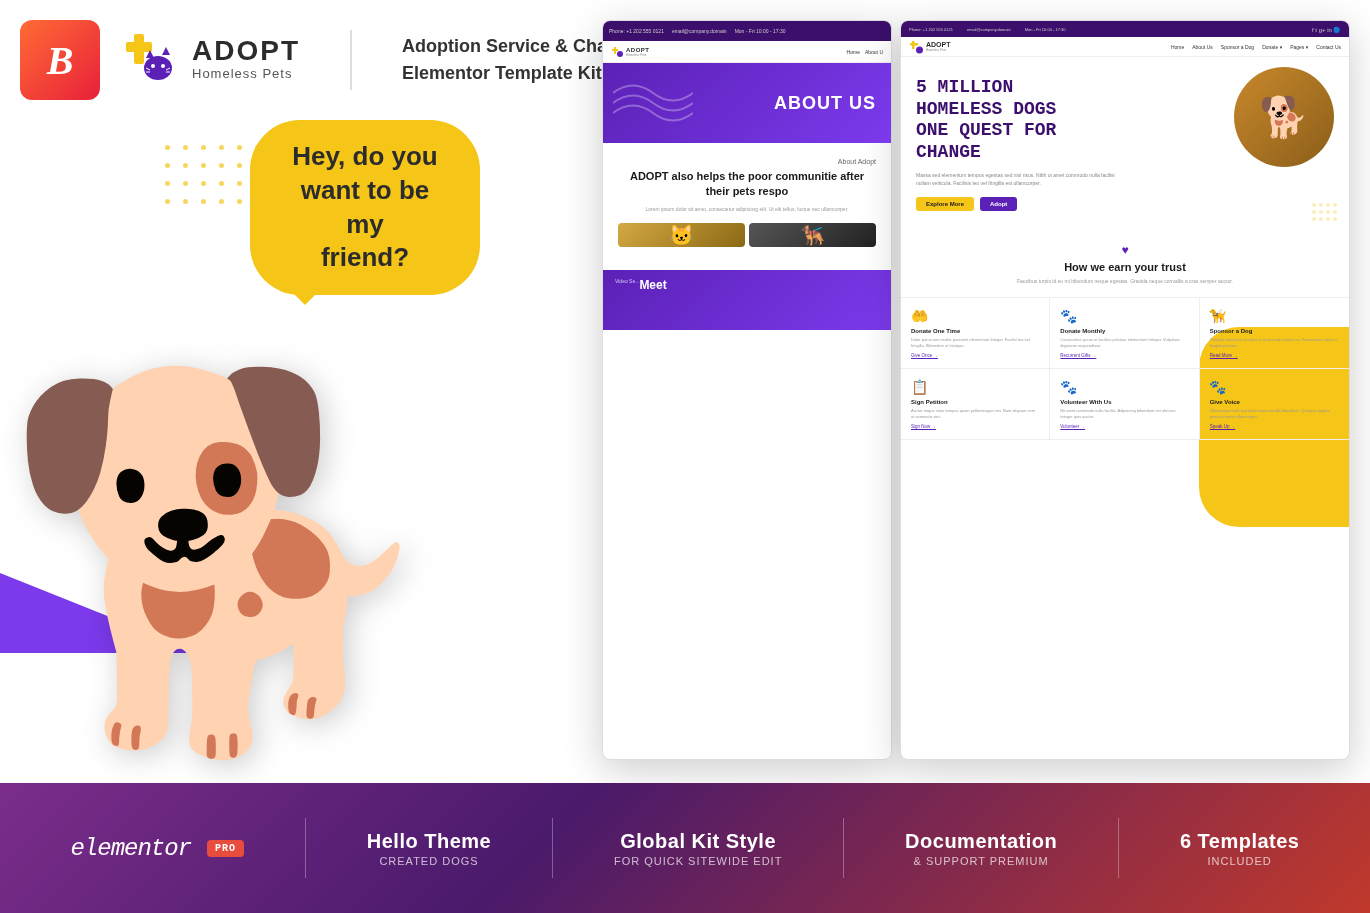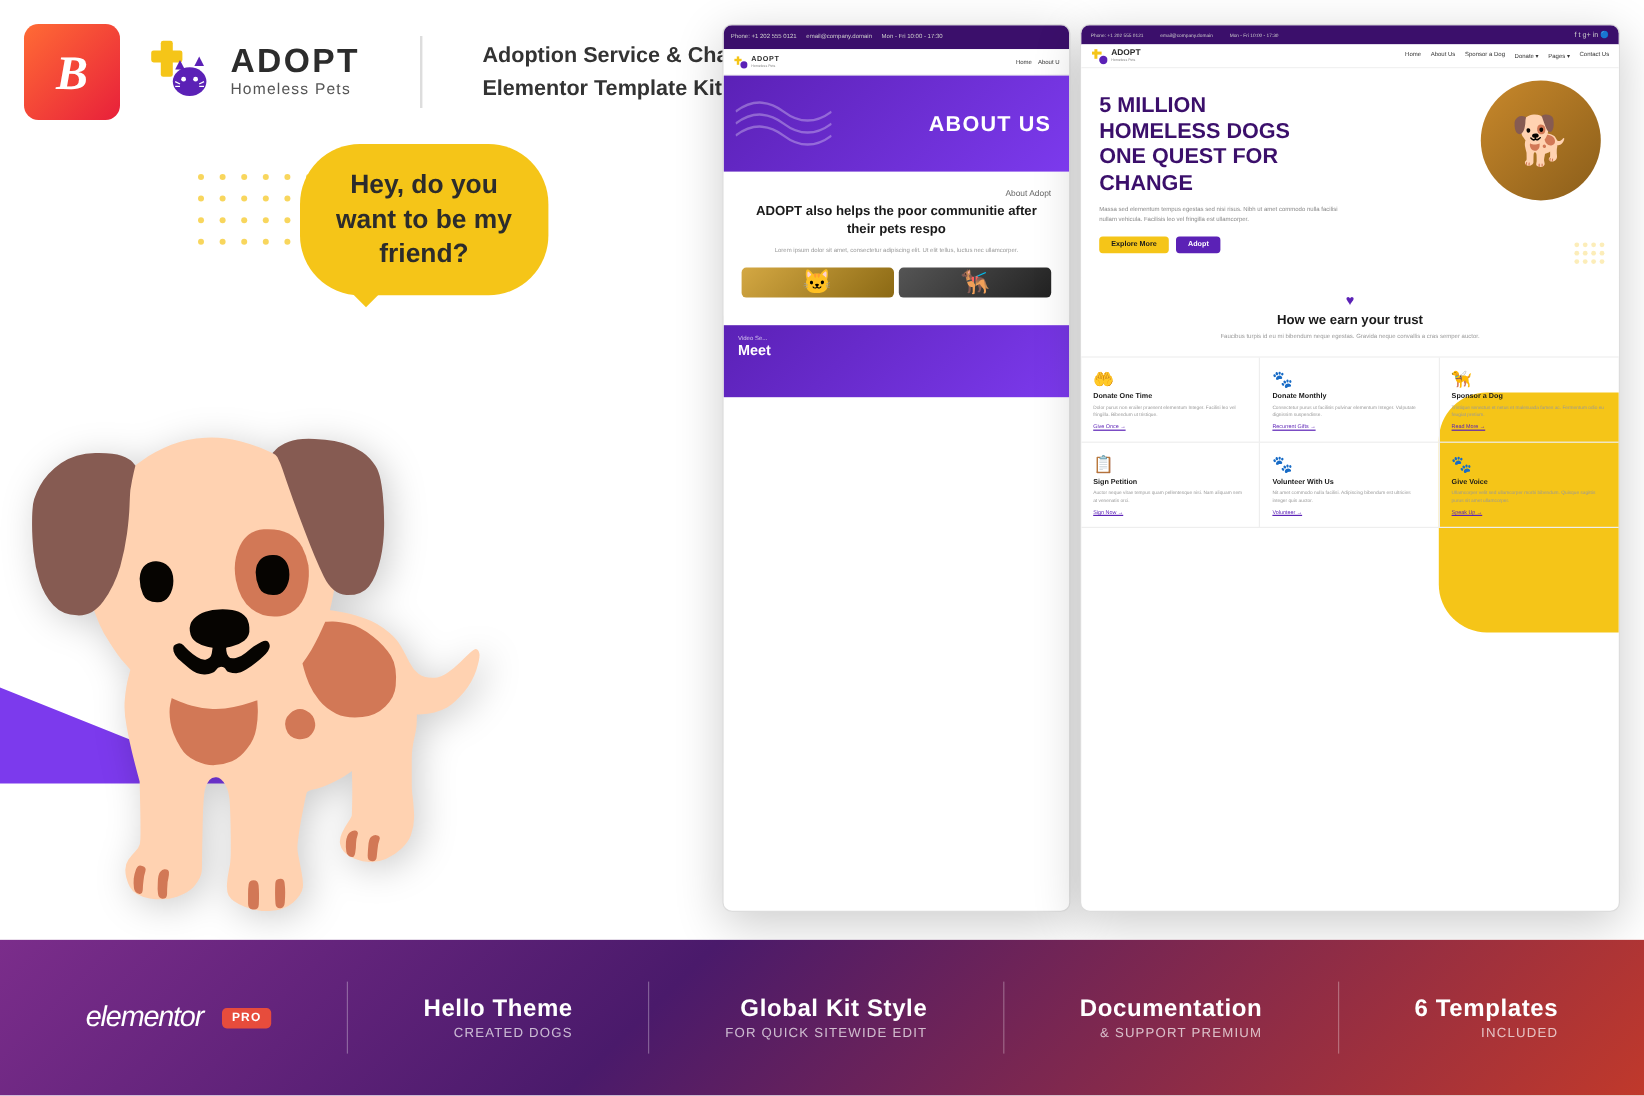--- a/index.html
+++ b/index.html
@@ -122,21 +122,21 @@
     .speech-bubble::after {
       content: '';
       position: absolute;
       bottom: -25px;
       left: 40px;
       border: 15px solid transparent;
       border-top-color: #f5c518;
     }
 
     .speech-bubble-text {
-      font-size: 22px;
+      font-size: 26px;
       font-weight: 900;
       color: #2c2c2c;
       line-height: 1.3;
     }
 
     
     .dot-grid {
       position: absolute;
       right: 420px;
       top: 380px;
@@ -327,21 +327,21 @@
     }
 
     
     .sc-video-section {
       background: linear-gradient(135deg, #5b21b6, #7c3aed);
       height: 60px;
       margin-top: 8px;
       display: flex;
       align-items: flex-start;
       padding: 8px 12px;
-      flex-direction: column;
+      flex-direction: row;
     }
 
     .sc-video-label {
       font-size: 5px;
       color: rgba(255,255,255,0.7);
     }
 
     .sc-meet-text {
       font-size: 12px;
       font-weight: 800;
@@ -375,20 +375,21 @@
       position: relative;
       min-height: 160px;
     }
 
     .sc-hero-headline {
       font-size: 18px;
       font-weight: 900;
       color: #3b0f6b;
       line-height: 1.2;
       max-width: 240px;
+      font-family: Liberation Mono, monospace;
     }
 
     .sc-hero-body {
       font-size: 5px;
       color: #888;
       line-height: 1.6;
       margin-top: 8px;
       max-width: 200px;
     }
 
@@ -524,20 +525,21 @@
       height: 200px;
       background: #f5c518;
       border-radius: 40px 0 0 40px;
       z-index: 0;
     }
 
     .elementor-logo {
       display: flex;
       align-items: center;
       gap: 16px;
+      font-family: Liberation Mono, monospace;
     }
 
     .elementor-text {
       font-size: 24px;
       font-style: italic;
       font-weight: 300;
       color: #fff;
       letter-spacing: -1px;
     }
 
@@ -545,21 +547,21 @@
       background: #e74c3c;
       color: #fff;
       font-size: 10px;
       font-weight: 900;
       padding: 3px 8px;
       border-radius: 4px;
       letter-spacing: 1px;
     }
 
     .bottom-feature {
-      text-align: right;
+      text-align: center;
       color: #fff;
     }
 
     .bottom-feature-title {
       font-size: 20px;
       font-weight: 900;
       color: #fff;
       letter-spacing: 0.5px;
       line-height: 1.2;
     }

